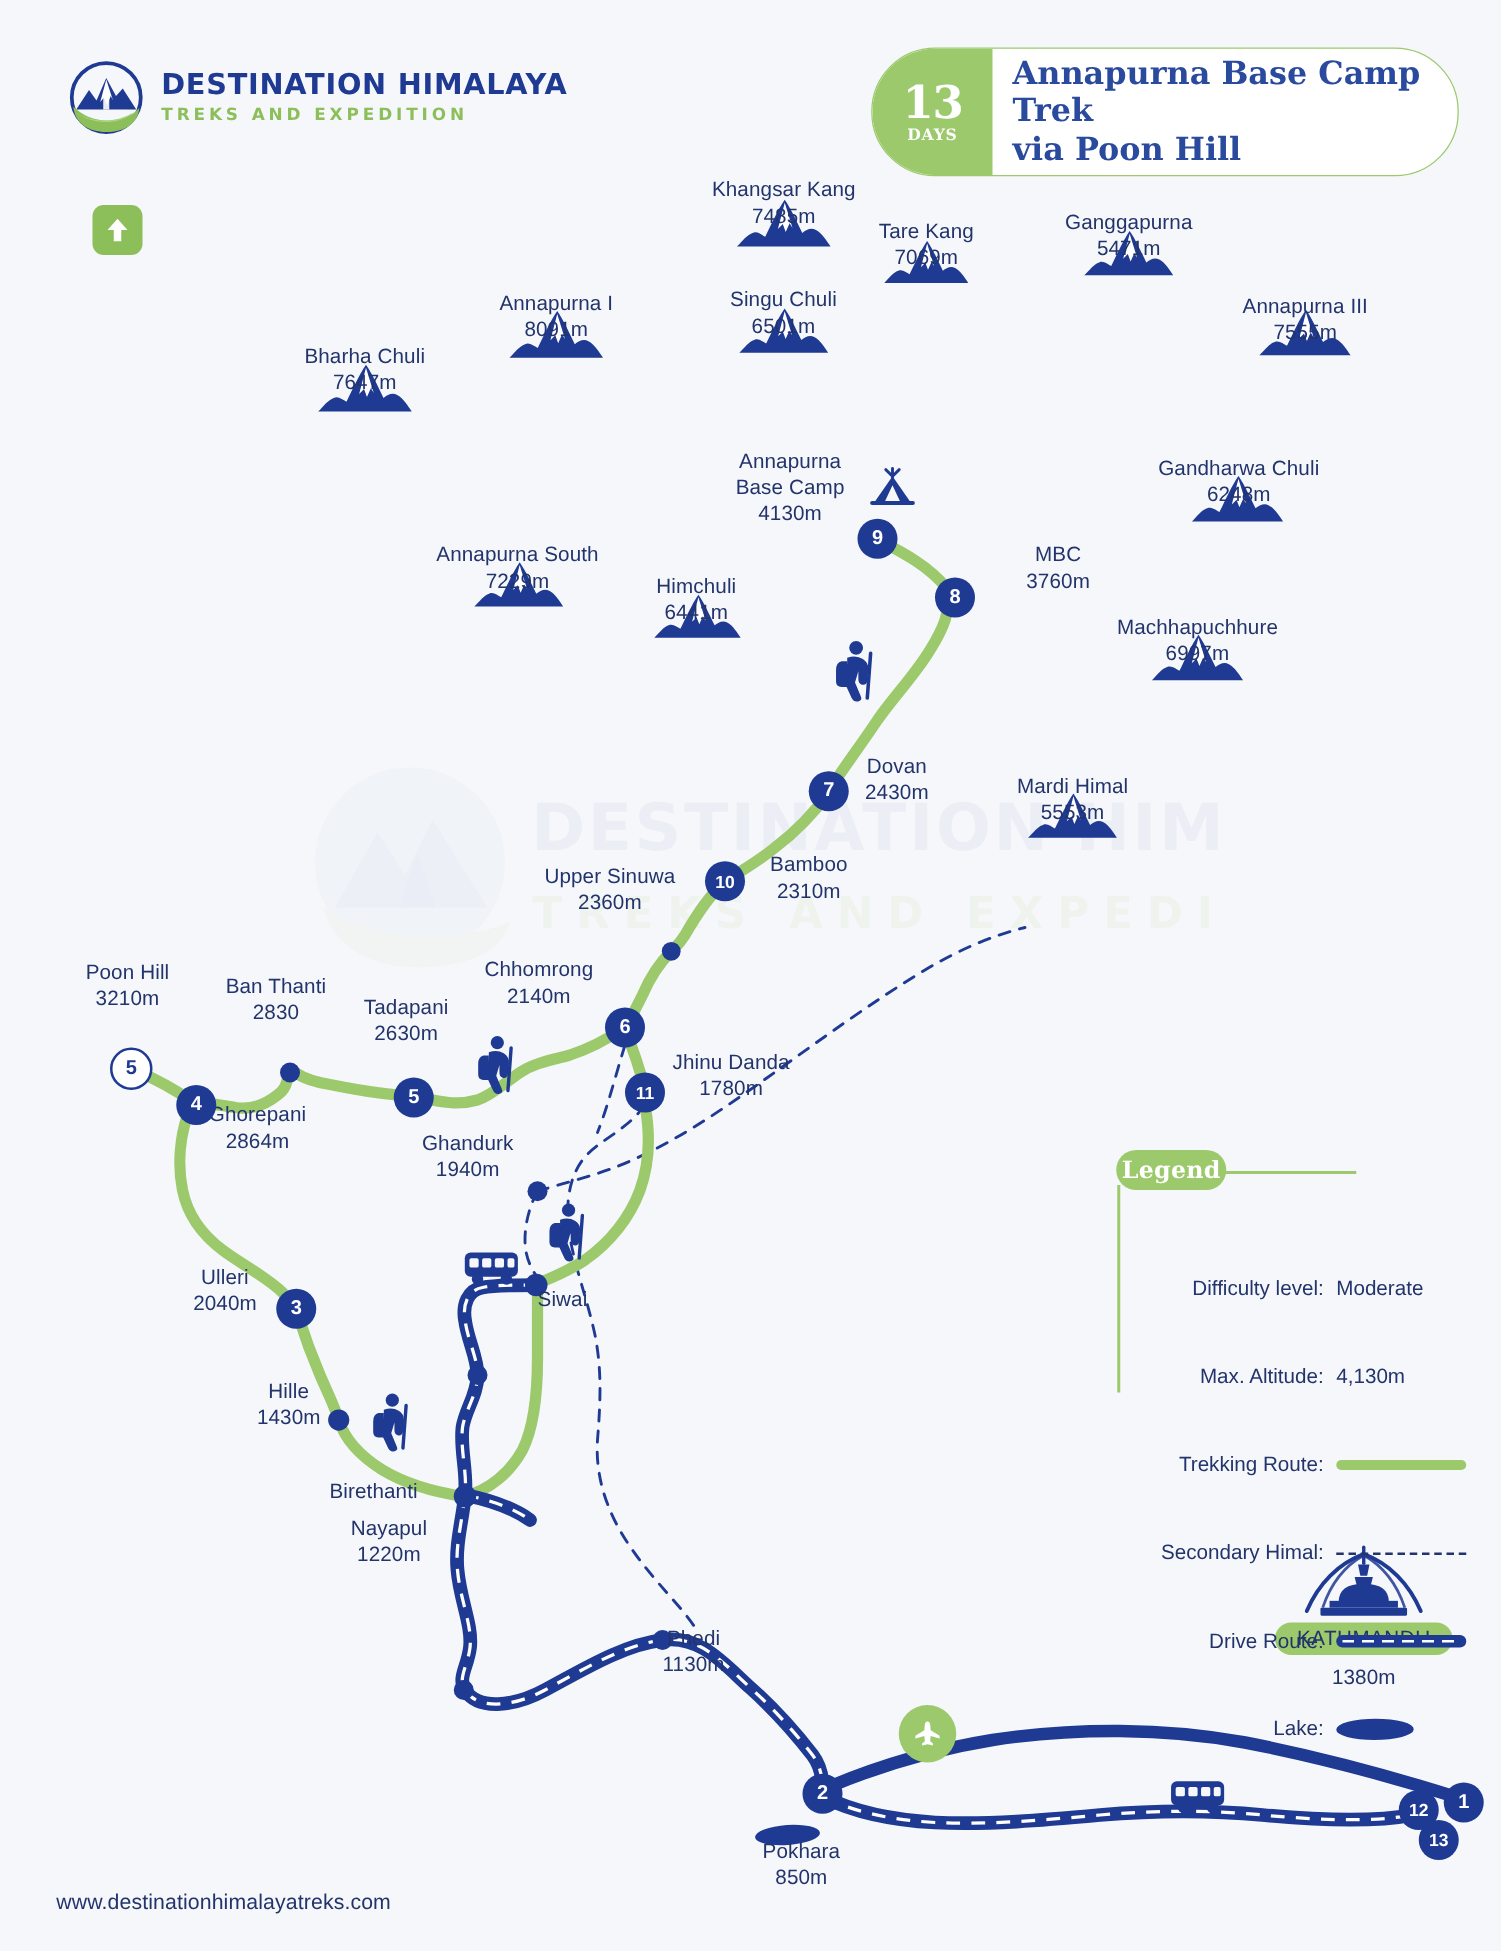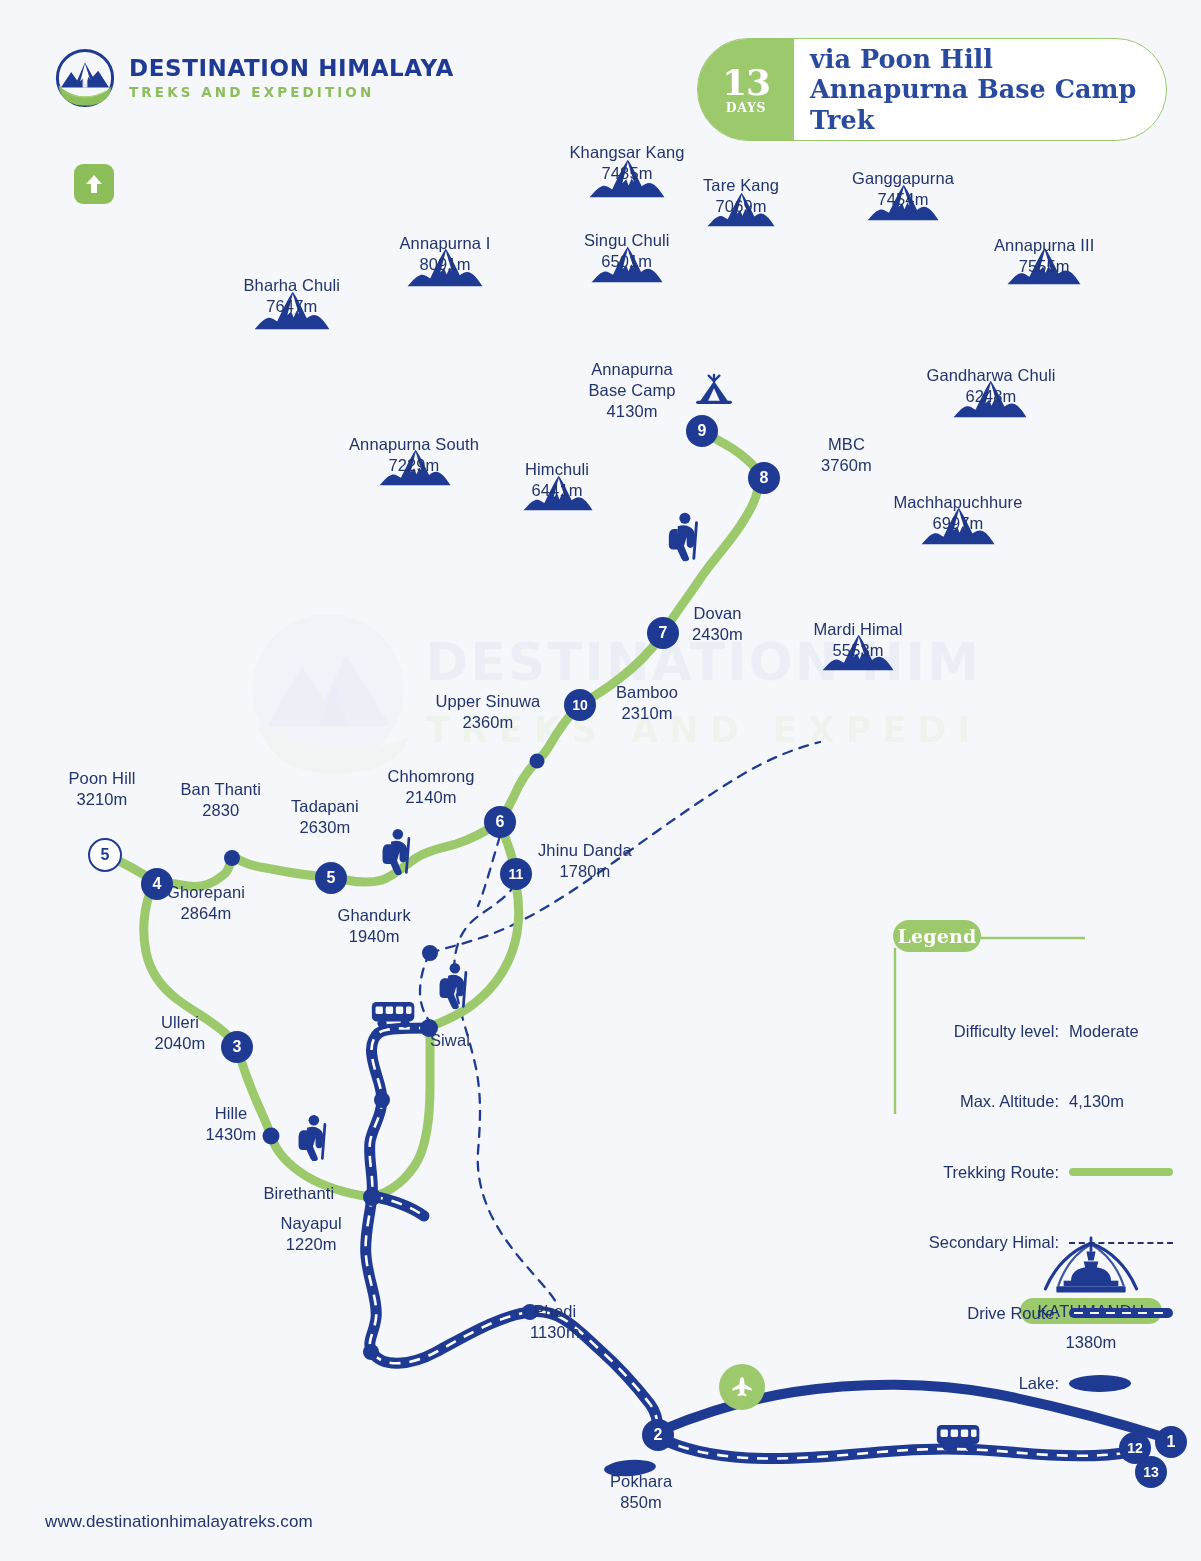--- a/index.html
+++ b/index.html
@@ -371,42 +371,42 @@
       <div class="logo-sub">TREKS AND EXPEDITION</div>
     </div>
   </div>
 
   <div class="banner">
     <div class="banner-days">
       <div class="num">13</div>
       <div class="lbl">DAYS</div>
     </div>
     <div class="banner-title">
+      <span>Annapurna Base Camp Trek</span>
       <span>via Poon Hill</span>
-      <span>Annapurna Base Camp Trek</span>
     </div>
   </div>
 
   <div class="north">
     <svg viewBox="0 0 24 24" width="24" height="24">
       <path d="M12 3 L20 12 L15 12 L15 21 L9 21 L9 12 L4 12 Z" fill="#ffffff"></path>
     </svg>
   </div>
 
   <div id="map-labels">
       <div class="lab" style="left: 243.5px; top: 275px; white-space: pre-line;">Bharha Chuli
 7647m</div>
       <div class="lab" style="left: 399.5px; top: 233px; white-space: pre-line;">Annapurna I
 8091m</div>
       <div class="lab" style="left: 569.5px; top: 142px; white-space: pre-line;">Khangsar Kang
 7485m</div>
       <div class="lab" style="left: 703px; top: 175px; white-space: pre-line;">Tare Kang
 7069m</div>
       <div class="lab" style="left: 852px; top: 168px; white-space: pre-line;">Ganggapurna
-7454m</div>
+5471m</div>
       <div class="lab" style="left: 994px; top: 235px; white-space: pre-line;">Annapurna III
 7555m</div>
       <div class="lab" style="left: 584px; top: 230px; white-space: pre-line;">Singu Chuli
 6501m</div>
       <div class="lab" style="left: 349px; top: 434px; white-space: pre-line;">Annapurna South
 7229m</div>
       <div class="lab" style="left: 525px; top: 459px; white-space: pre-line;">Himchuli
 6441m</div>
       <div class="lab" style="left: 926.5px; top: 365px; white-space: pre-line;">Gandharwa Chuli
 6248m</div>

